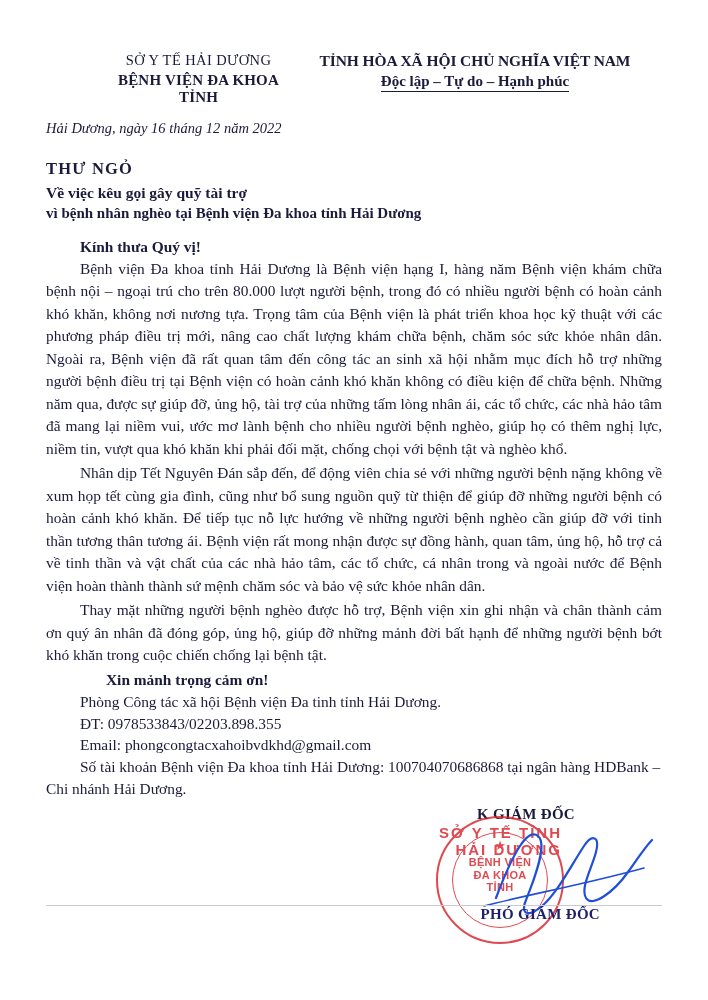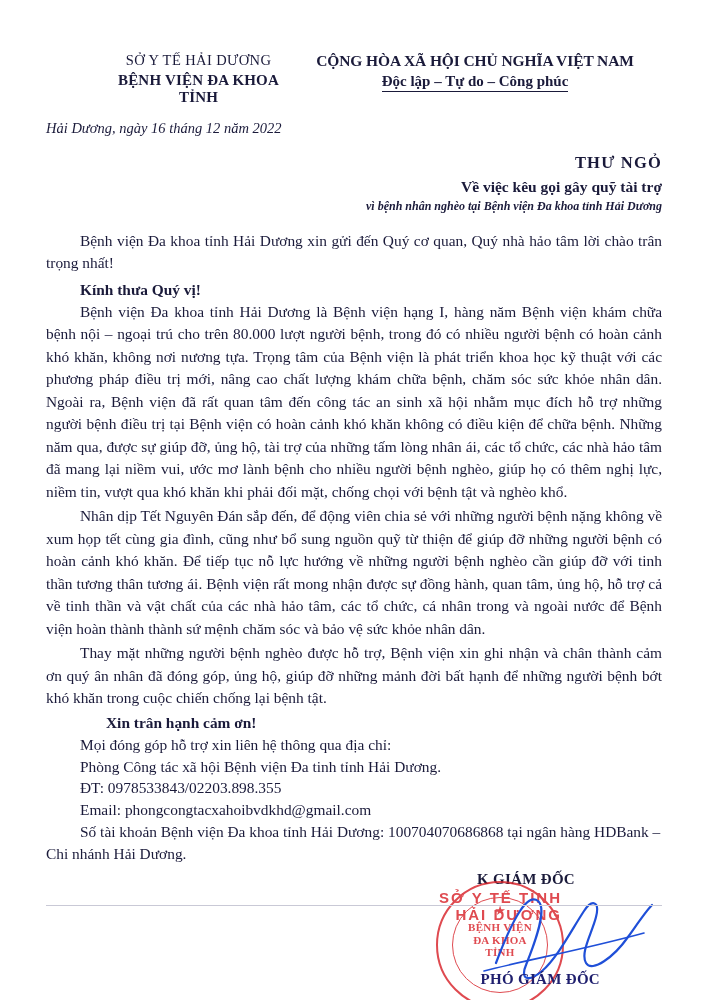--- a/index.html
+++ b/index.html
@@ -60,38 +60,37 @@
     padding-bottom: 1px;
   }
   .datum {
     font-size: 14.5px;
     font-style: italic;
     margin-top: 14px;
     padding-right: 24px;
   }
   
   .title-block {
-    text-align: right;
-    margin-top: 16px;
+    text-align: left;
+    margin-top: 22px;
   }
   .t-main {
     font-size: 16.5px;
     font-weight: bold;
     letter-spacing: 1.2px;
   }
   .t-sub1 {
     font-size: 15.5px;
     font-weight: bold;
     margin-top: 5px;
   }
   .t-sub2 {
-    font-size: 12px;
+    font-size: 15px;
     font-weight: bold;
     margin-top: 3px;
-    font-style: italic;
   }
   
   .body-block { margin-top: 16px; }
   p.para {
     font-size: 15.4px;
     line-height: 1.46;
     margin: 0 0 2px 0;
     text-align: justify;
     text-justify: inter-word;
   }
@@ -165,21 +164,21 @@
   }
   .stamp-text {
     position: absolute;
     left: 0; right: 0;
     top: 38px;
     text-align: center;
     font-size: 11px;
     font-weight: bold;
     line-height: 1.15;
     letter-spacing: .3px;
-    font-family: Liberation Serif, serif;
+    font-family: Liberation Sans, sans-serif;
   }
   .stamp-star {
     position: absolute;
     left: 50%; top: 20px;
     transform: translateX(-50%);
     font-size: 13px;
   }
   .stamp-arc-top, .stamp-arc-bottom {
     position: absolute;
     left: 0; right: 0;
@@ -212,41 +211,39 @@
 <body>
 
 <div class="page">
 
   <div class="header">
     <div class="header-left">
       <div class="h-line1">SỞ Y TẾ HẢI DƯƠNG</div>
       <div class="h-line2">BỆNH VIỆN ĐA KHOA TỈNH</div>
     </div>
     <div class="header-right">
-      <div class="h-nation">CỘNG HÒA XÃ HỘI CHỦ NGHĨA VIỆT NAM</div>
-      <div class="h-motto">Độc lập – Tự do – Công phúc</div>
+      <div class="h-nation">TỈNH HÒA XÃ HỘI CHỦ NGHĨA VIỆT NAM</div>
+      <div class="h-motto">Độc lập – Tự do – Hạnh phúc</div>
     </div>
   </div>
 
   <div class="datum">Hải Dương, ngày 16  tháng 12  năm 2022</div>
 
   <div class="title-block">
     <div class="t-main">THƯ NGỎ</div>
     <div class="t-sub1">Về việc kêu gọi gây quỹ tài trợ</div>
     <div class="t-sub2">vì bệnh nhân nghèo tại Bệnh viện Đa khoa tỉnh Hải Dương</div>
   </div>
 
   <div class="body-block">
-    <p class="para indent">Bệnh viện Đa khoa tỉnh Hải Dương xin gửi đến Quý cơ quan, Quý nhà hảo tâm lời chào trân trọng nhất!</p>
     <p class="salute">Kính thưa Quý vị!</p>
     <p class="para indent">Bệnh viện Đa khoa tỉnh Hải Dương là Bệnh viện hạng I, hàng năm Bệnh viện khám chữa bệnh nội – ngoại trú cho trên 80.000 lượt người bệnh, trong đó có nhiều người bệnh có hoàn cảnh khó khăn, không nơi nương tựa. Trọng tâm của Bệnh viện là phát triển khoa học kỹ thuật với các phương pháp điều trị mới, nâng cao chất lượng khám chữa bệnh, chăm sóc sức khỏe nhân dân. Ngoài ra, Bệnh viện đã rất quan tâm đến công tác an sinh xã hội nhằm mục đích hỗ trợ những người bệnh điều trị tại Bệnh viện có hoàn cảnh khó khăn không có điều kiện để chữa bệnh. Những năm qua, được sự giúp đỡ, ủng hộ, tài trợ của những tấm lòng nhân ái, các tổ chức, các nhà hảo tâm đã mang lại niềm vui, ước mơ lành bệnh cho nhiều người bệnh nghèo, giúp họ có thêm nghị lực, niềm tin, vượt qua khó khăn khi phải đối mặt, chống chọi với bệnh tật và nghèo khổ.</p>
     <p class="para indent">Nhân dịp Tết Nguyên Đán sắp đến, để động viên chia sẻ với những người bệnh nặng không về xum họp tết cùng gia đình, cũng như bổ sung nguồn quỹ từ thiện để giúp đỡ những người bệnh có hoàn cảnh khó khăn. Để tiếp tục nỗ lực hướng về những người bệnh nghèo cần giúp đỡ với tinh thần tương thân tương ái. Bệnh viện rất mong nhận được sự đồng hành, quan tâm, ủng hộ, hỗ trợ cả về tinh thần và vật chất của các nhà hảo tâm, các tổ chức, cá nhân trong và ngoài nước để Bệnh viện hoàn thành thành sứ mệnh chăm sóc và bảo vệ sức khỏe nhân dân.</p>
     <p class="para indent">Thay mặt những người bệnh nghèo được hỗ trợ, Bệnh viện xin ghi nhận và chân thành cảm ơn quý ân nhân đã đóng góp, ủng hộ, giúp đỡ những mảnh đời bất hạnh để những người bệnh bớt khó khăn trong cuộc chiến chống lại bệnh tật.</p>
-    <p class="thanks">Xin trân hạnh cảm ơn!</p>
-    <p class="contact-line contact-first">Mọi đóng góp hỗ trợ xin liên hệ thông qua địa chỉ:</p>
+    <p class="thanks">Xin mảnh trọng cảm ơn!</p>
     <p class="contact-line contact-first">Phòng Công tác xã hội Bệnh viện Đa tinh tỉnh Hải Dương.</p>
     <p class="contact-line contact-first">ĐT: 0978533843/02203.898.355</p>
     <p class="contact-line contact-first">Email: phongcongtacxahoibvdkhd@gmail.com</p>
     <p class="contact-line contact-first">Số tài khoản Bệnh viện Đa khoa tỉnh Hải Dương: 100704070686868 tại ngân hàng HDBank – Chi nhánh Hải Dương.</p>
   </div>
 
   <div class="sig-area">
     <div class="sig-title">K GIÁM ĐỐC</div>
 
     <div class="stamp">

